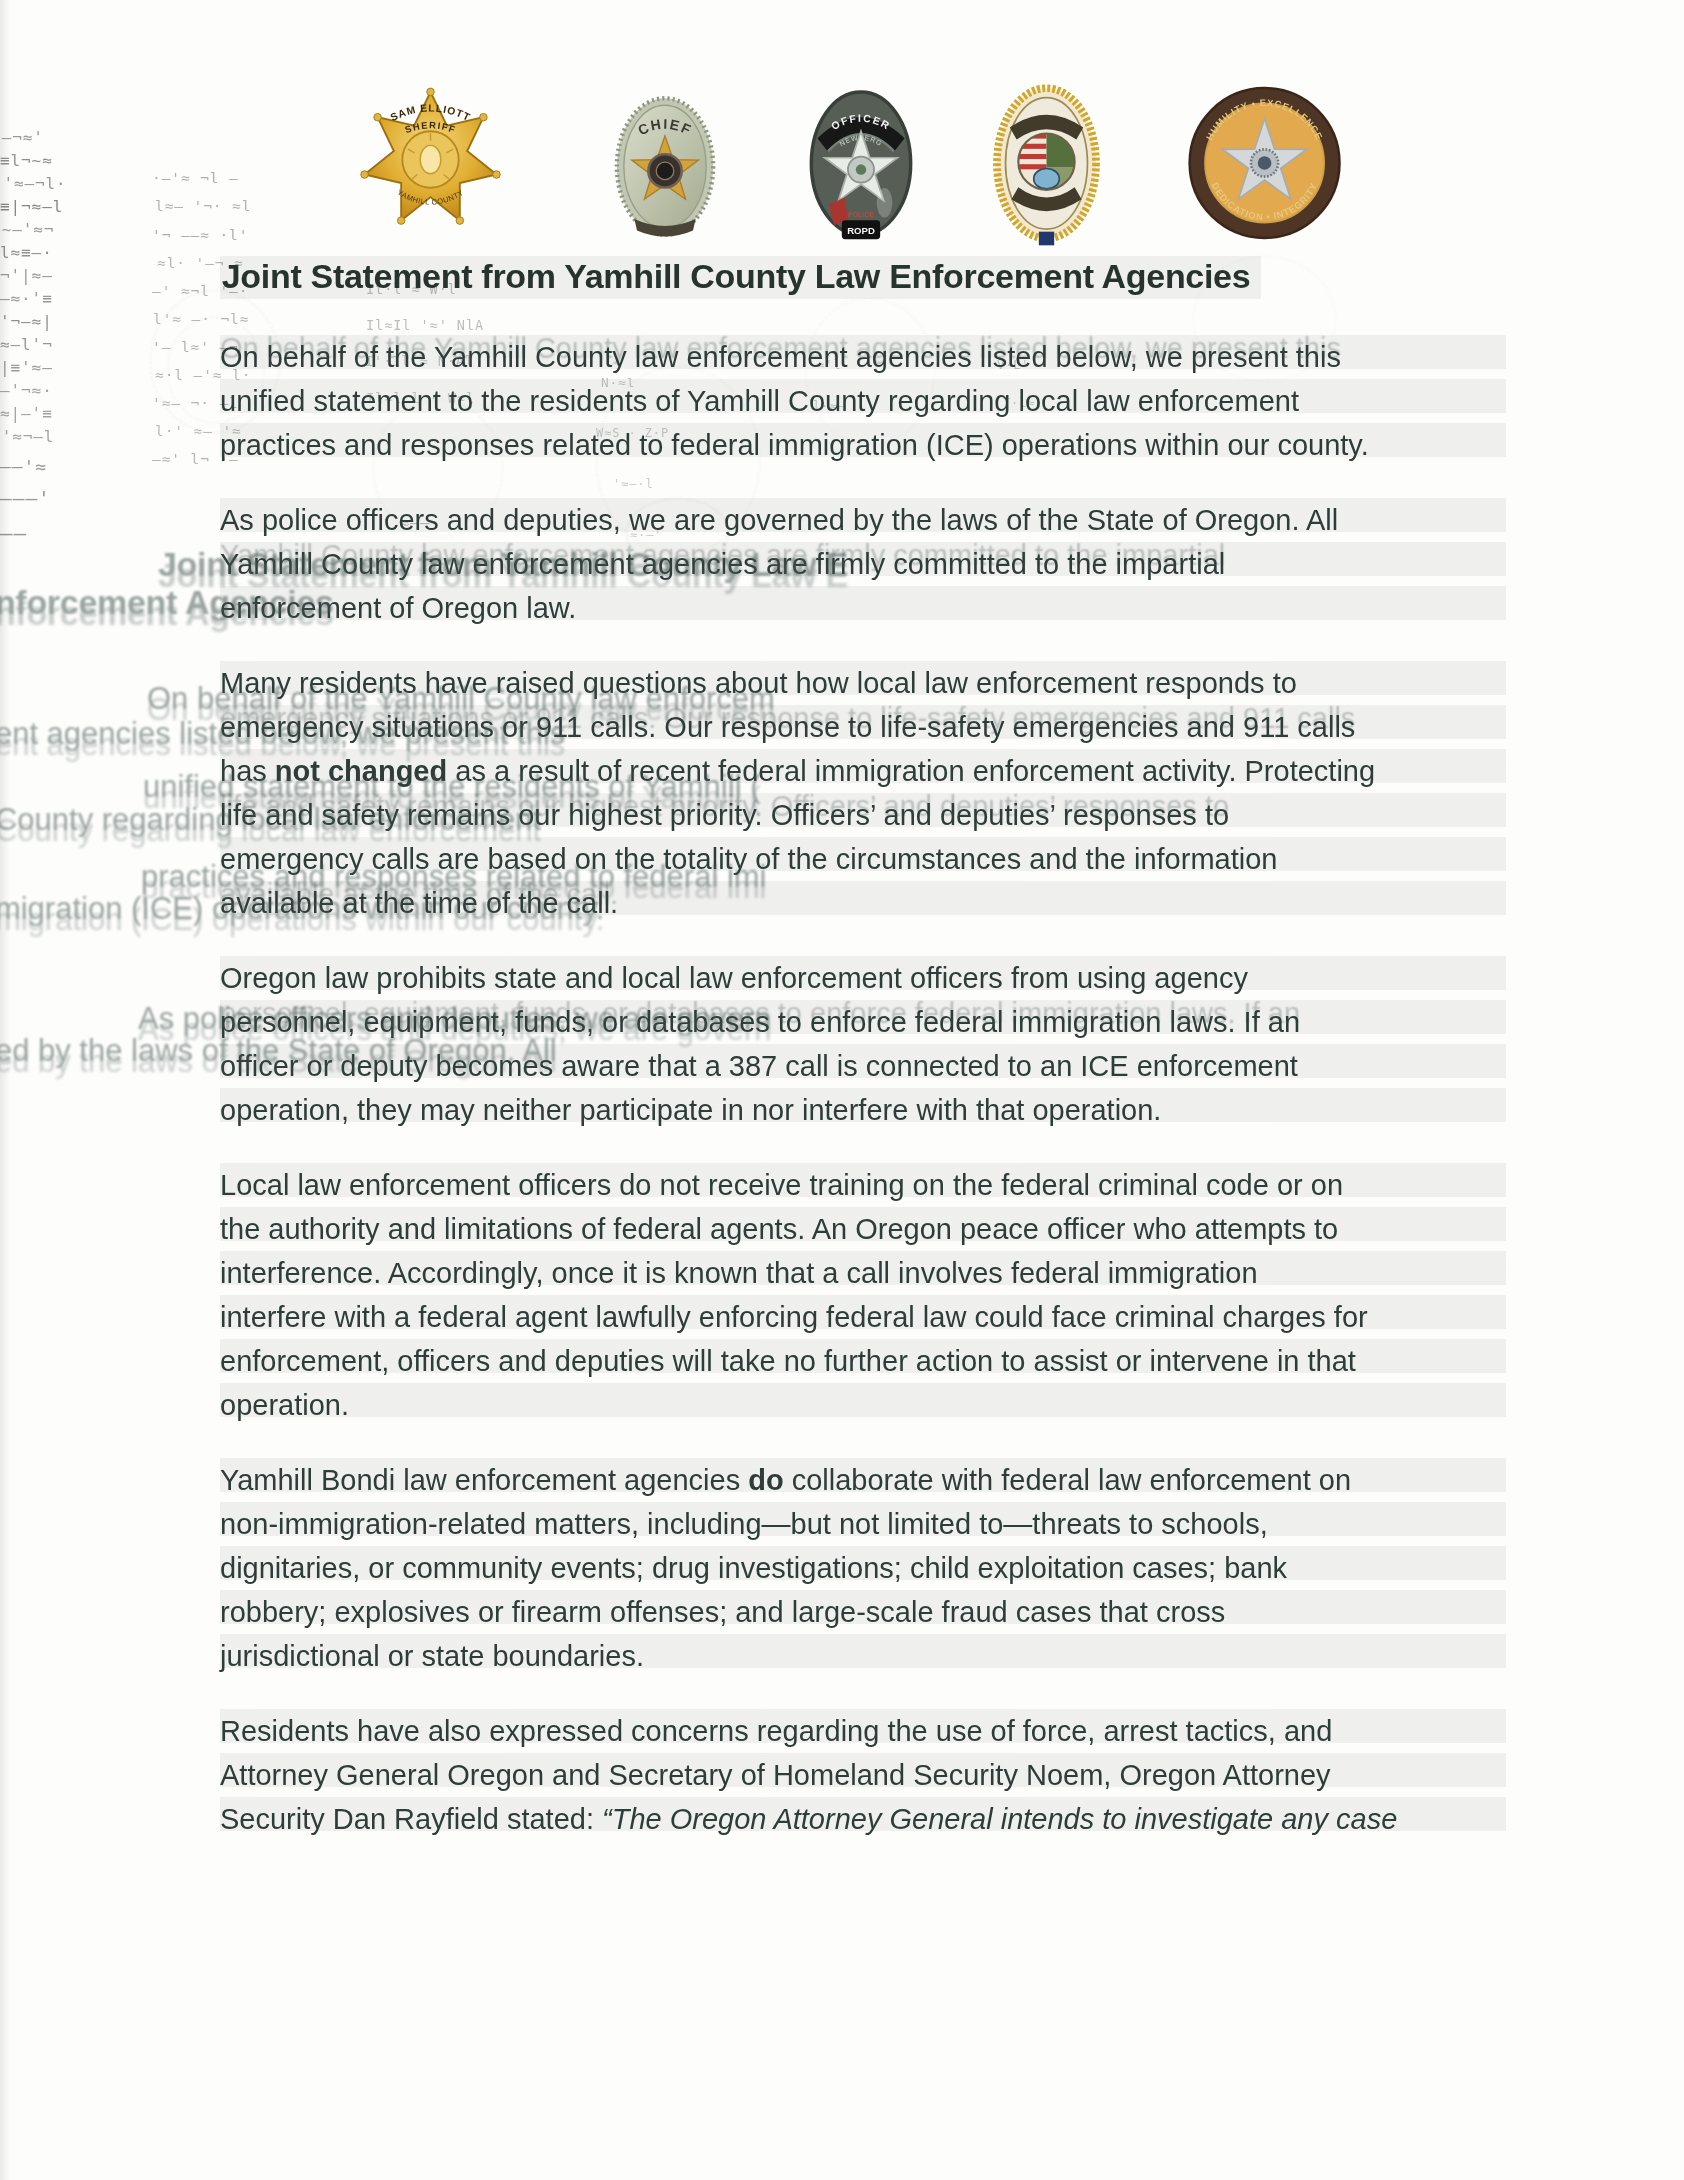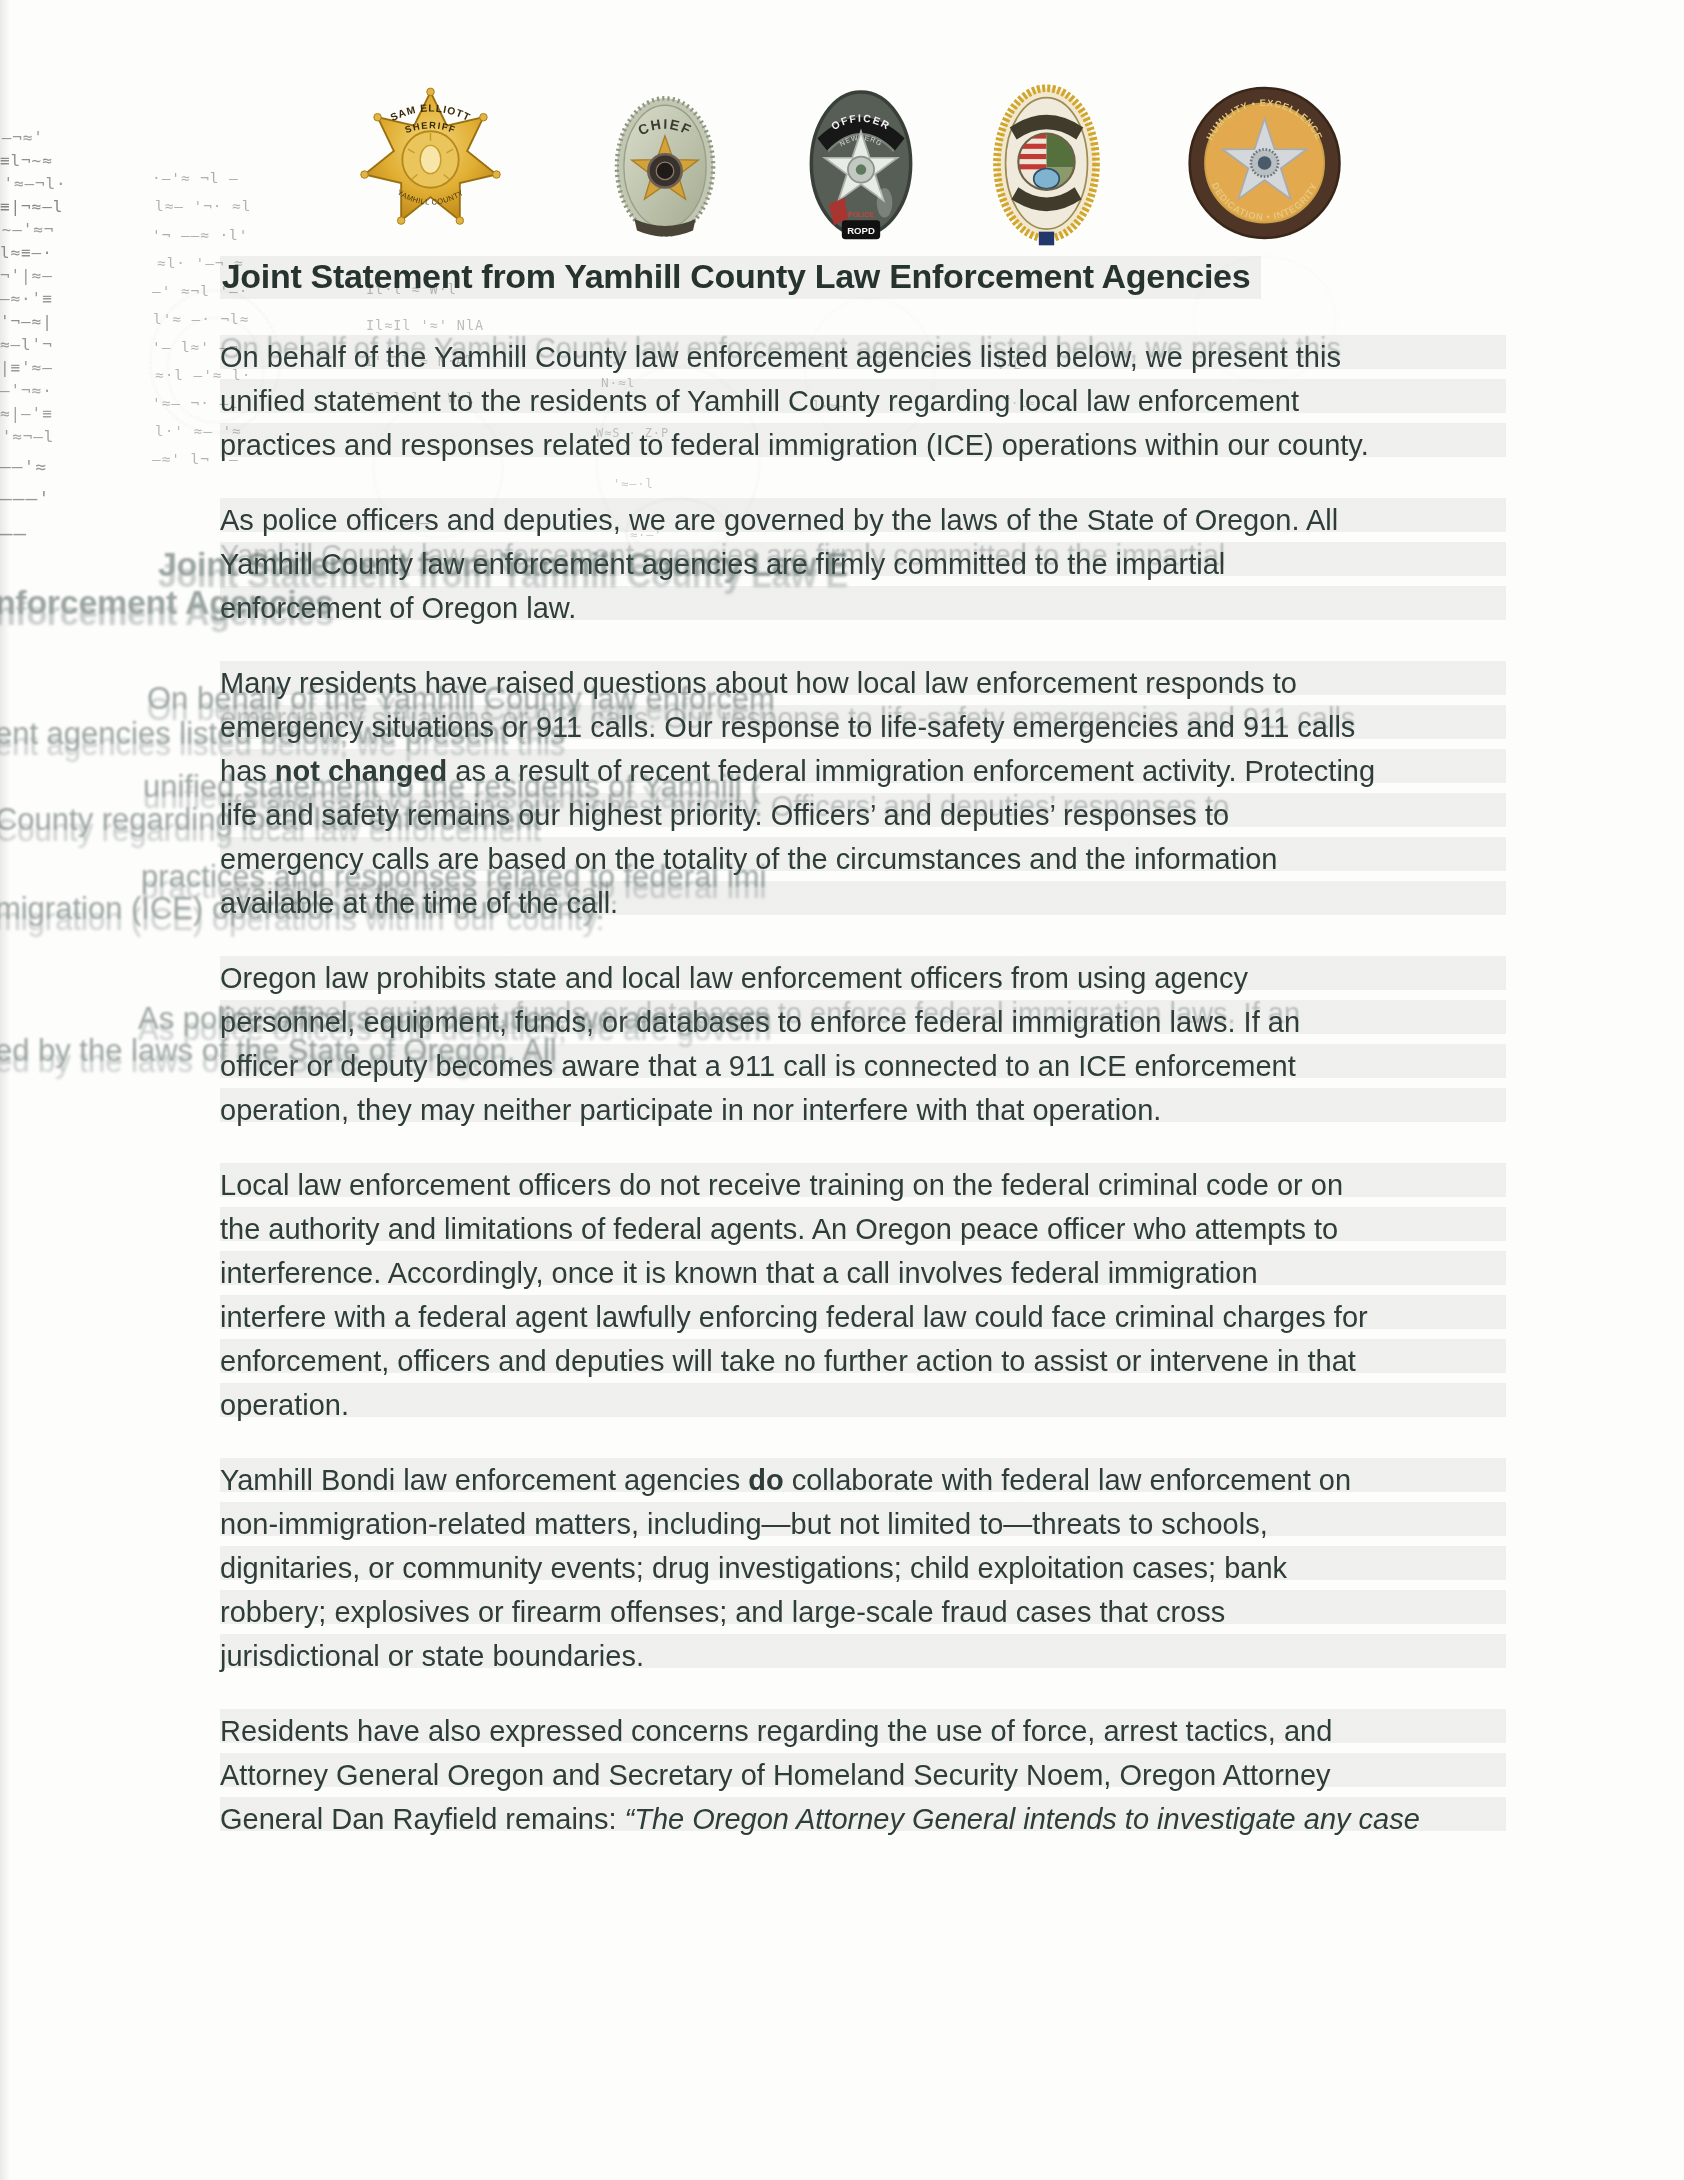--- a/index.html
+++ b/index.html
@@ -238,42 +238,42 @@
           <div class="line"><span>Many residents have raised questions about how local law enforcement responds to</span></div>
           <div class="line smear"><span>emergency situations or 911 calls. Our response to life-safety emergencies and 911 calls</span></div>
           <div class="line"><span>has </span><span class="b">not changed</span><span> as a result of recent federal immigration enforcement activity. Protecting</span></div>
           <div class="line smear"><span>life and safety remains our highest priority. Officers’ and deputies’ responses to</span></div>
           <div class="line"><span>emergency calls are based on the totality of the circumstances and the information</span></div>
           <div class="line smear"><span>available at the time of the call.</span></div>
         </div>
         <div class="para">
           <div class="line"><span>Oregon law prohibits state and local law enforcement officers from using agency</span></div>
           <div class="line smear"><span>personnel, equipment, funds, or databases to enforce federal immigration laws. If an</span></div>
-          <div class="line"><span>officer or deputy becomes aware that a 911 call is connected to an ICE enforcement</span></div>
+          <div class="line"><span>officer or deputy becomes aware that a 387 call is connected to an ICE enforcement</span></div>
           <div class="line"><span>operation, they may neither participate in nor interfere with that operation.</span></div>
         </div>
         <div class="para">
           <div class="line"><span>Local law enforcement officers do not receive training on the federal criminal code or on</span></div>
           <div class="line"><span>the authority and limitations of federal agents. An Oregon peace officer who attempts to</span></div>
           <div class="line"><span>interference. Accordingly, once it is known that a call involves federal immigration</span></div>
           <div class="line"><span>interfere with a federal agent lawfully enforcing federal law could face criminal charges for</span></div>
           <div class="line"><span>enforcement, officers and deputies will take no further action to assist or intervene in that</span></div>
           <div class="line"><span>operation.</span></div>
         </div>
         <div class="para">
           <div class="line"><span>Yamhill Bondi law enforcement agencies </span><span class="b">do</span><span> collaborate with federal law enforcement on</span></div>
           <div class="line"><span>non-immigration-related matters, including—but not limited to—threats to schools,</span></div>
           <div class="line"><span>dignitaries, or community events; drug investigations; child exploitation cases; bank</span></div>
           <div class="line"><span>robbery; explosives or firearm offenses; and large-scale fraud cases that cross</span></div>
           <div class="line"><span>jurisdictional or state boundaries.</span></div>
         </div>
         <div class="para">
           <div class="line"><span>Residents have also expressed concerns regarding the use of force, arrest tactics, and</span></div>
           <div class="line"><span>Attorney General Oregon and Secretary of Homeland Security Noem, Oregon Attorney</span></div>
-          <div class="line"><span>General Dan Rayfield remains: </span><span class="i">“The Oregon Attorney General intends to investigate any case</span></div>
+          <div class="line"><span>Security Dan Rayfield stated: </span><span class="i">“The Oregon Attorney General intends to investigate any case</span></div>
         </div>
       </div>
   </div>
 
   <div id="ghost-layer">
       <div class="ghost-line gb" style="left: 158px; top: 545px;">Joint Statement from Yamhill County Law E</div>
       <div class="ghost-line gb" style="left: -5.1px; top: 583px;">nforcement Agencies</div>
       <div class="ghost-line" style="left: 147px; top: 681px;">On behalf of the Yamhill County law enforcem</div>
       <div class="ghost-line" style="left: -5.1px; top: 716px;">ent agencies listed below, we present this</div>
       <div class="ghost-line" style="left: 143px; top: 769px;">unified statement to the residents of Yamhill (</div>

